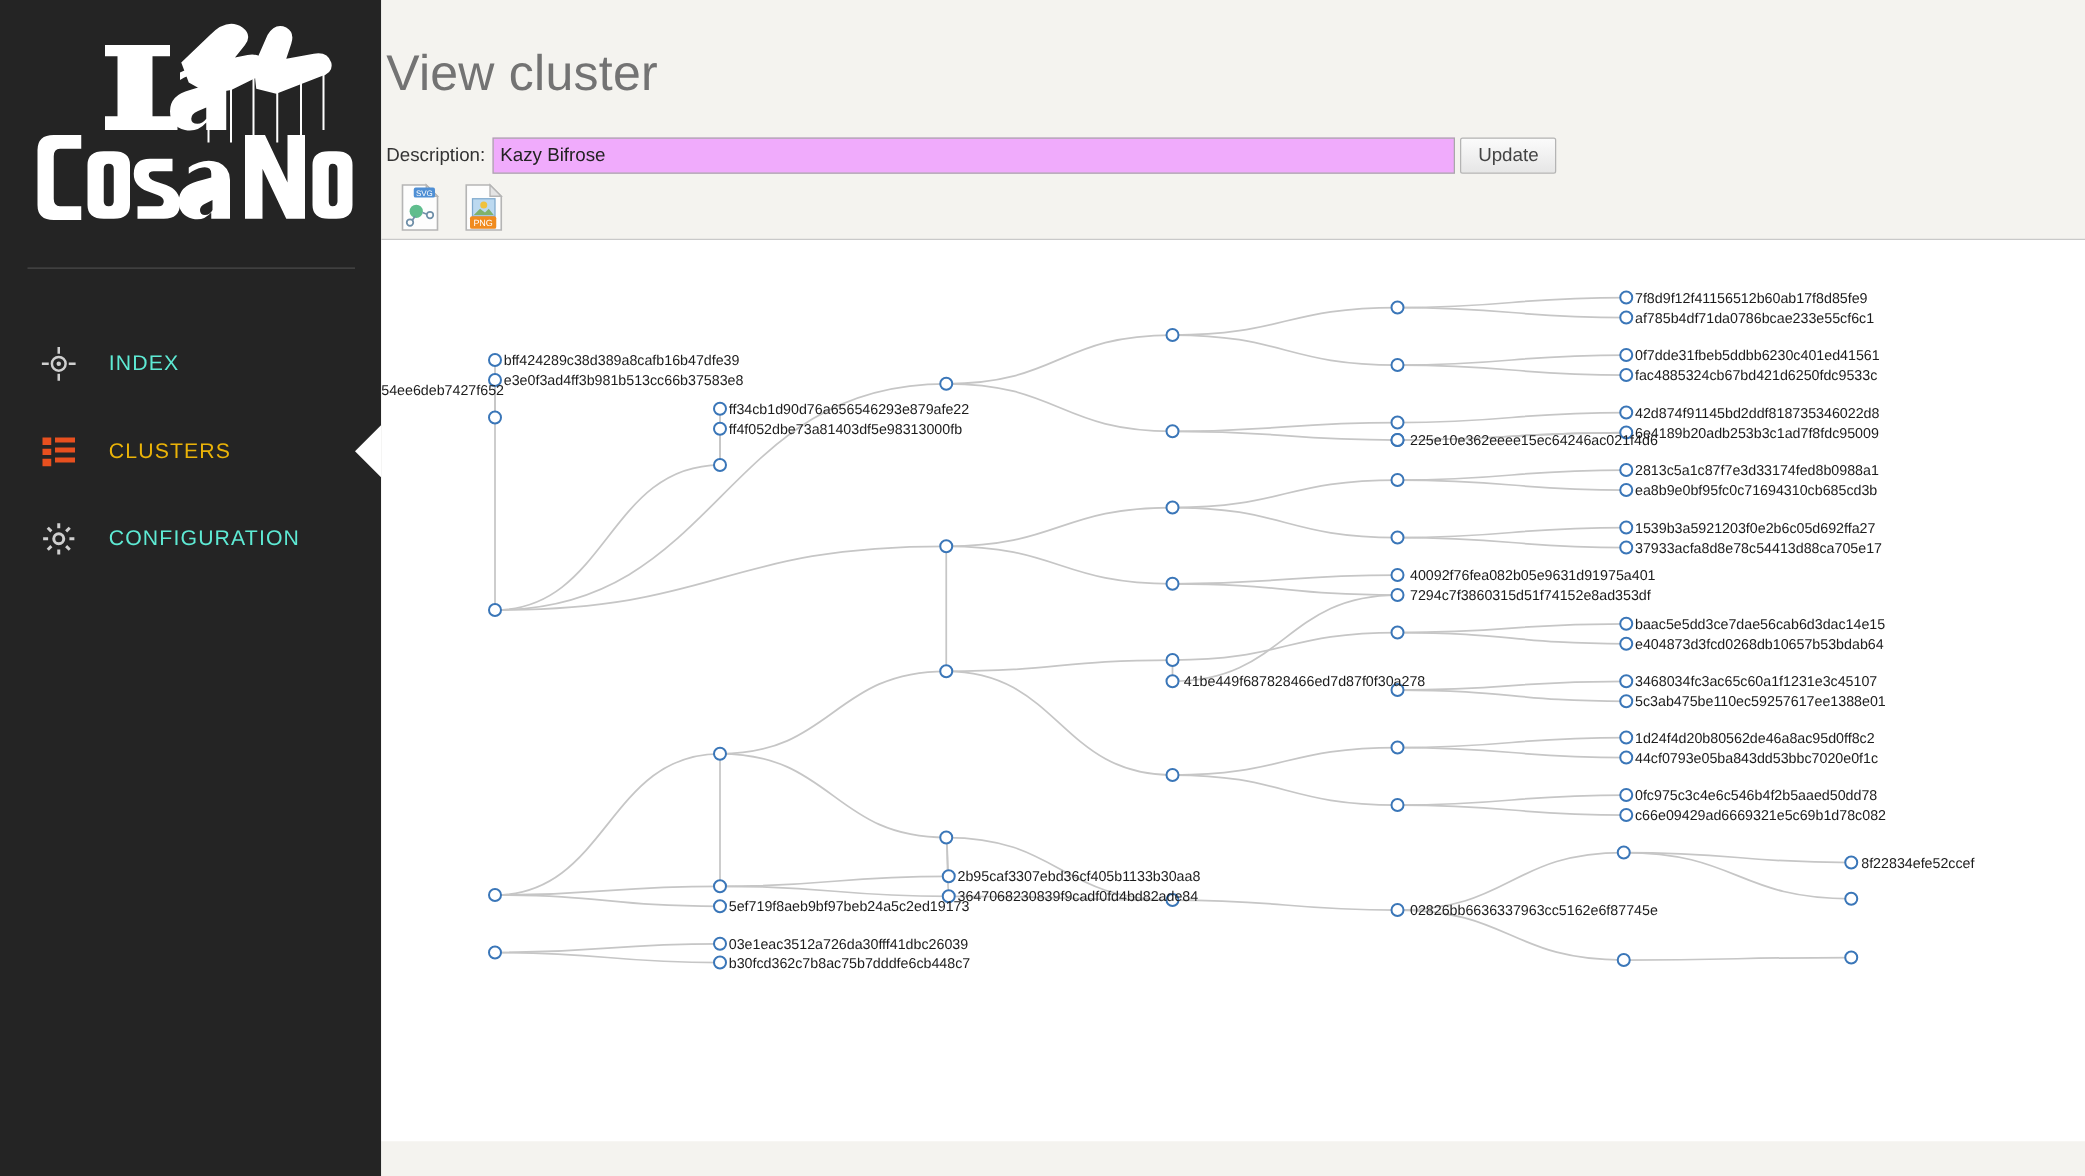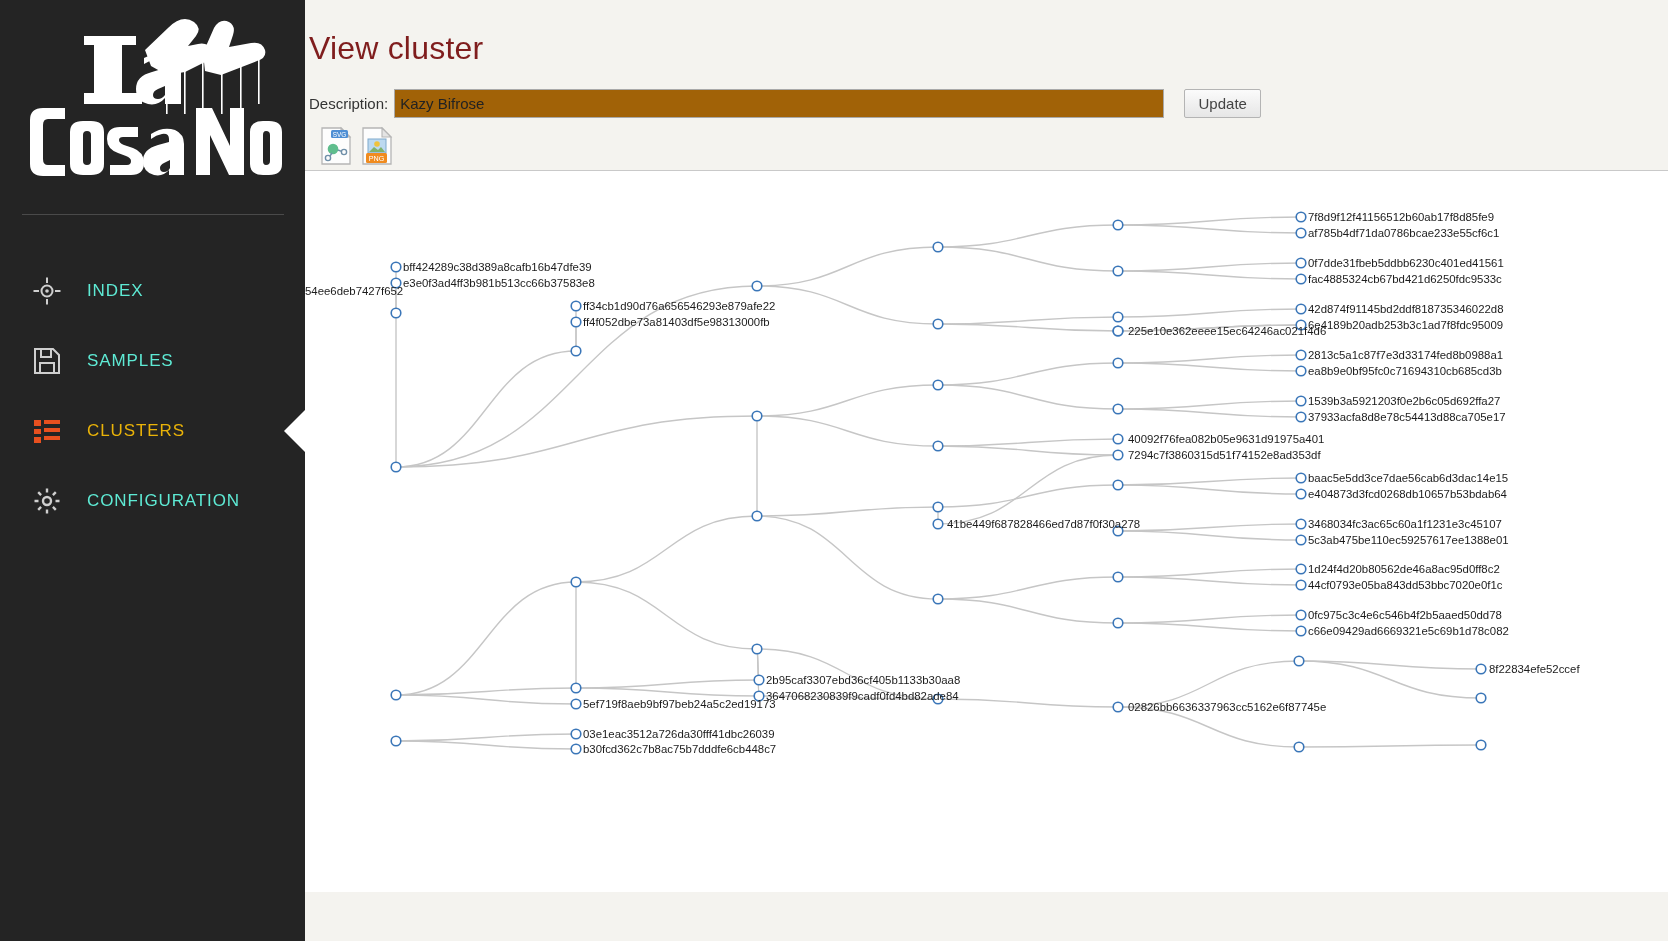--- a/index.html
+++ b/index.html
@@ -59,59 +59,59 @@
 
   
   #main {
     flex: 1 1 auto;
     height: 941px;
     position: relative;
     background: #f4f3ef;
     overflow: hidden;
   }
   #page-title {
-    font-size: 32px;
+    font-size: 40px;
     font-weight: 300;
-    color: #7f1d1d;
+    color: #737373;
     padding: 8px 13px 0 4px;
     letter-spacing: 0.2px;
     line-height: 1.2;
   }
   .desc-row {
     display: flex; align-items: center;
     margin-top: 14px; padding-left: 4px;
   }
   .desc-label {
     font-size: 15px; color: #333; margin-right: 6px;
   }
   #desc-input {
     width: 770px; height: 29px;
     border: 1px solid #a9a9a9;
-    background: #a16207;
+    background: #f0abfc;
     font-size: 15px;
     color: #222;
     padding: 2px 5px;
     font-family: "Liberation Sans", sans-serif;
     outline: none;
   }
   #update-btn {
-    margin-left: 20px;
+    margin-left: 4px;
     height: 29px;
     min-width: 77px;
     padding: 0 11px;
     font-size: 15px;
     color: #444;
     background: linear-gradient(#fbfbfb,#e6e6e6);
     border: 1px solid #b4b4b4;
     border-radius: 2px;
     cursor: pointer;
     font-family: "Liberation Sans", sans-serif;
   }
   .toolbar {
-    display: flex; align-items: flex-end; gap: 7px;
+    display: flex; align-items: flex-end; gap: 17px;
     padding: 12px 0 0 14px;
     height: 52px;
   }
   .tool-icon { cursor: pointer; display:block; }
 
   .canvas-sep {
     height: 1px; background: #c9c9c9; width: 100%;
   }
   #graph-area {
     position: relative;
@@ -189,30 +189,20 @@
               <circle cx="15" cy="15" r="1.8" fill="#cfcfcf" stroke="none"></circle>
             <line x1="15" y1="1.5" x2="15" y2="7"></line>
               <line x1="15" y1="23" x2="15" y2="28.5"></line>
             <line x1="1.5" y1="15" x2="7" y2="15"></line>
               <line x1="23" y1="15" x2="28.5" y2="15"></line>
           </svg>
         </span>
         <span class="nav-label">INDEX</span>
       </div>
 
-      <div class="nav-item">
-        <span class="nav-icon">
-          <svg width="30" height="30" viewBox="0 0 30 30" fill="none" stroke="#cfcfcf" stroke-width="2">
-            <path d="M3 3h18l6 6v18H3z"></path>
-            <rect x="9" y="3" width="10" height="8"></rect>
-            <rect x="8" y="17" width="14" height="10"></rect>
-          </svg>
-        </span>
-        <span class="nav-label">SAMPLES</span>
-      </div>
 
       <div class="nav-item active">
         <span class="nav-icon">
           <svg width="30" height="30" viewBox="0 0 30 30">
             <g fill="#e8501f">
               <rect x="2" y="4" width="7" height="6"></rect>
               <rect x="2" y="13" width="7" height="5"></rect>
               <rect x="2" y="21" width="7" height="6"></rect>
               <rect x="12" y="4" width="16" height="4"></rect>
               <rect x="12" y="12" width="16" height="4"></rect>

